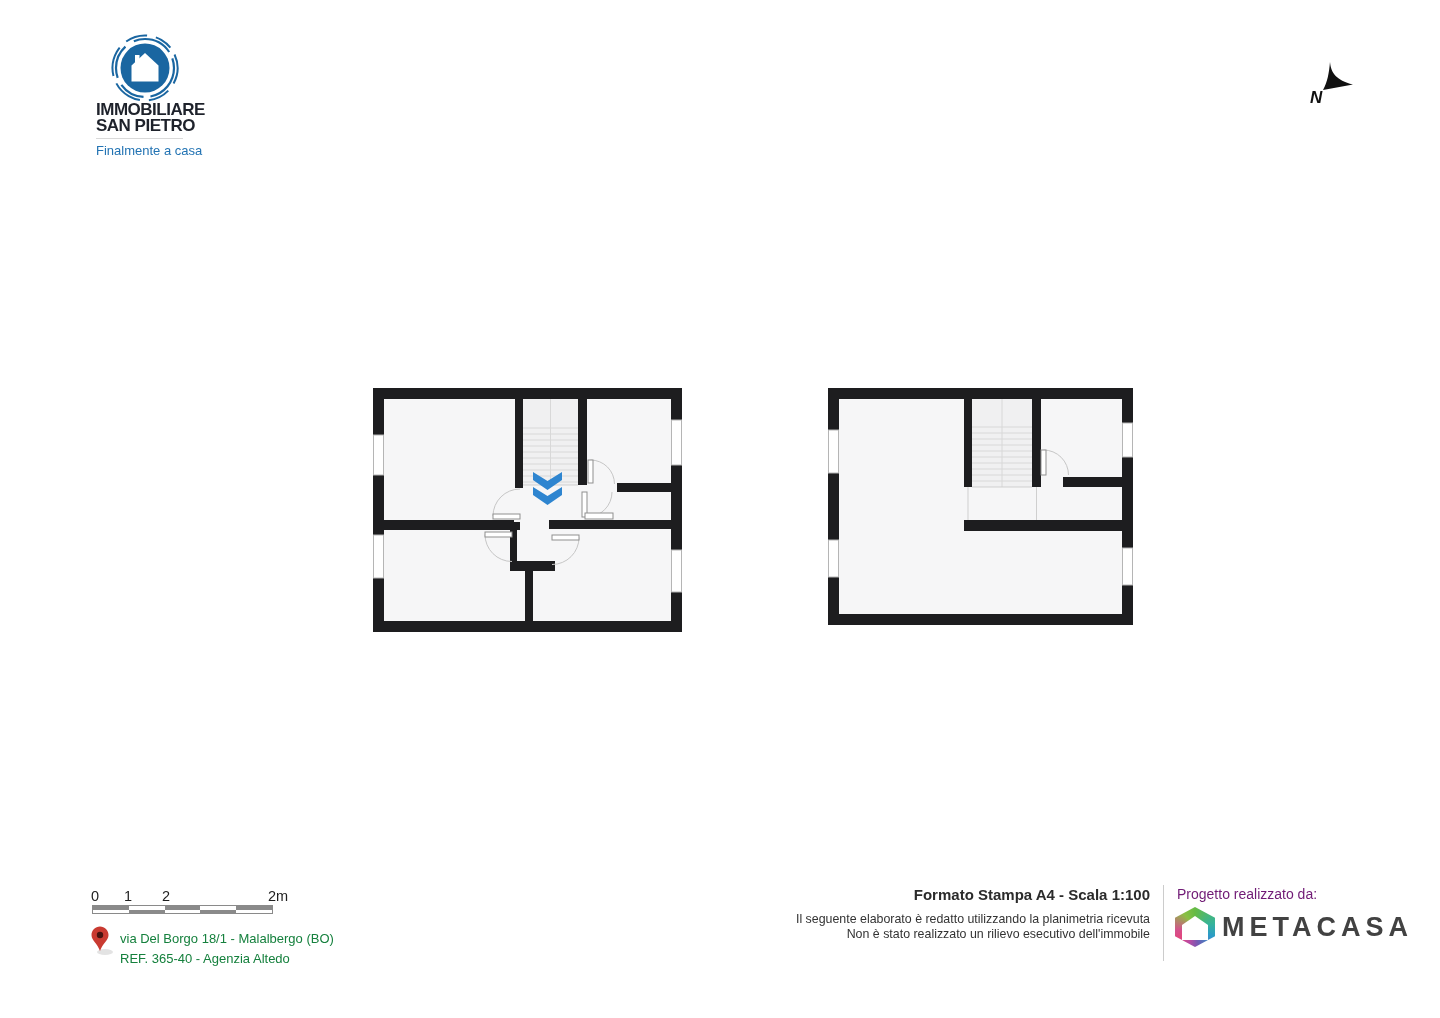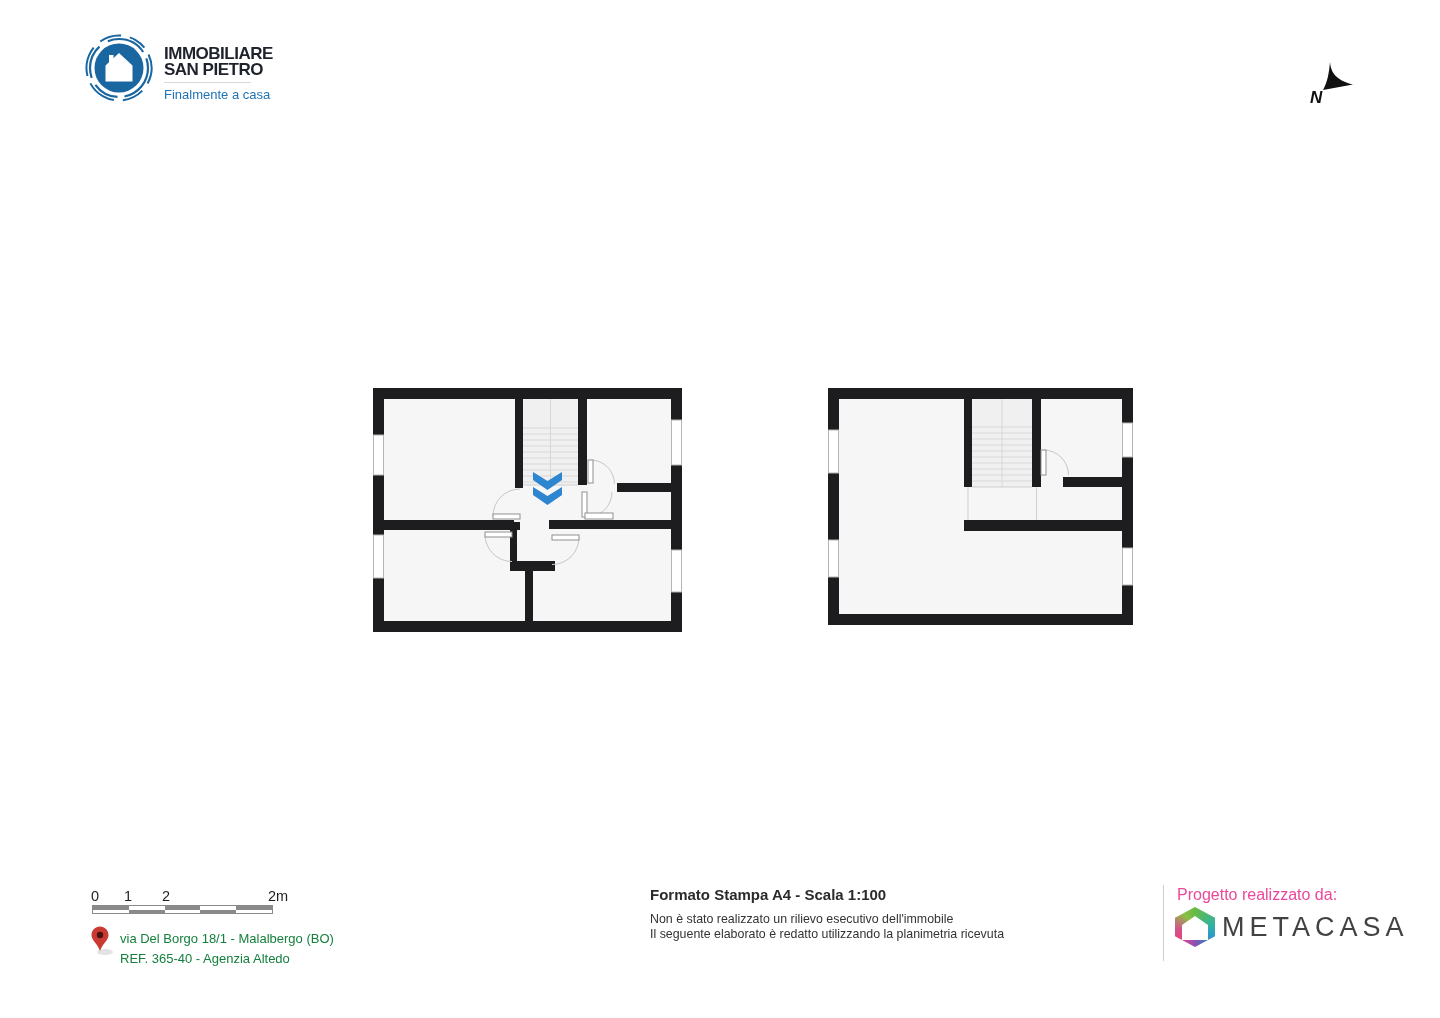--- a/index.html
+++ b/index.html
@@ -6,21 +6,21 @@
   html,body { margin:0; padding:0; }
   body {
     width:1440px; height:1018px; position:relative; overflow:hidden;
     background:#ffffff;
     font-family:"Liberation Sans","DejaVu Sans",sans-serif;
     color:#222;
   }
   .abs { position:absolute; }
 
   
-  .brand { left:85px; top:34px; display:flex; align-items:flex-end; }
+  .brand { left:85px; top:34px; display:flex; align-items:center;flex-direction:column; }
   .brand-text { margin-left:11px; }
   .brand-name {
     font-size:17px; font-weight:bold; color:#1e222b;
     line-height:15.5px; letter-spacing:-0.5px;
   }
   .brand-divider { width:87px; height:1px; background:#d9d9d9; margin:5px 0 4px 0; }
   .brand-tagline { font-size:13px; color:#2273b3; }
 
   
   .compass { left:1308px; top:56px; }
@@ -37,38 +37,38 @@
     border:1px solid #8a8a8a; background:#fff; }
   .sb-row { display:flex; height:3.5px; }
   .sb-seg { width:35.8px; height:100%; }
   .g { background:#8a8a8a; } .w { background:#ffffff; }
 
   
   .pin { left:90px; top:925px; }
   .address { left:120px; top:929px; font-size:13px; line-height:19.5px; color:#15803d; }
 
   
-  .printinfo { left:650px; top:886px; width:500px; text-align:left; }
+  .printinfo { left:650px; top:886px; width:500px; text-align:right; }
   .pi-title { font-size:15px; font-weight:bold; color:#2b2b2b; }
   .pi-disc { margin-top:9px; font-size:12.4px; line-height:14.6px; color:#333; }
 
   .footer-divider { left:1163px; top:885px; width:1px; height:76px; background:#cccccc; }
 
   
-  .credits-label { left:1177px; top:886px; font-size:16px; color:#ec4899; }
+  .credits-label { left:1177px; top:886px; font-size:14px; color:#701a75; }
   .mc-logo { left:1175px; top:907px; width:40px; height:40px; }
   .mc-hex { position:absolute; inset:0;
     clip-path:polygon(50% 0,100% 27%,100% 73%,50% 100%,0 73%,0 27%);
     background:conic-gradient(from 0deg,
       #66bb44 0deg, #35b39b 80deg, #2b9ac9 120deg, #7459b3 170deg,
       #b84aa4 200deg, #e1477d 235deg, #d4508c 260deg, #8bc043 320deg, #66bb44 360deg); }
   .mc-house { position:absolute; left:7px; right:7px; top:9px; bottom:7px;
     background:#fff; clip-path:polygon(50% 0,100% 38%,100% 100%,0 100%,0 38%); }
   .mc-word { left:1222px; top:912px; font-size:27px; letter-spacing:5px;
-    color:#424242; font-weight:400; }
+    color:#424242; font-weight:700; }
 </style>
 </head>
 <body>
 
 <div class="abs brand">
   <svg width="68" height="68" viewBox="0 0 68 68">
     <circle cx="34" cy="34" r="29" fill="none" stroke="#1a66a1" stroke-width="2.2" stroke-dasharray="40 7 26 8 34 10"></circle>
     <circle cx="34" cy="34" r="32.5" fill="none" stroke="#1a66a1" stroke-width="2" stroke-dasharray="18 8 30 9 22 9" transform="rotate(120 34 34)"></circle>
     <circle cx="34" cy="34" r="24.5" fill="#1a66a1"></circle>
     <rect x="24" y="21" width="4.5" height="7.5" fill="#ffffff"></rect>
@@ -207,22 +207,22 @@
   <circle cx="10" cy="10" r="3.2" fill="#471310"></circle>
 </svg>
 <div class="abs address">
   <div>via Del Borgo 18/1 - Malalbergo (BO)</div>
   <div>REF. 365-40 - Agenzia Altedo</div>
 </div>
 
 <div class="abs printinfo">
   <div class="pi-title">Formato Stampa A4 - Scala 1:100</div>
   <div class="pi-disc">
+    <div>Il seguente elaborato è redatto utilizzando la planimetria ricevuta</div>
     <div>Non è stato realizzato un rilievo esecutivo dell'immobile</div>
-    <div>Il seguente elaborato è redatto utilizzando la planimetria ricevuta</div>
   </div>
 </div>
 
 <div class="abs footer-divider"></div>
 
 <div class="abs credits-label">Progetto realizzato da:</div>
 <div class="abs mc-logo">
   <div class="mc-hex"></div>
   <div class="mc-house"></div>
 </div>

